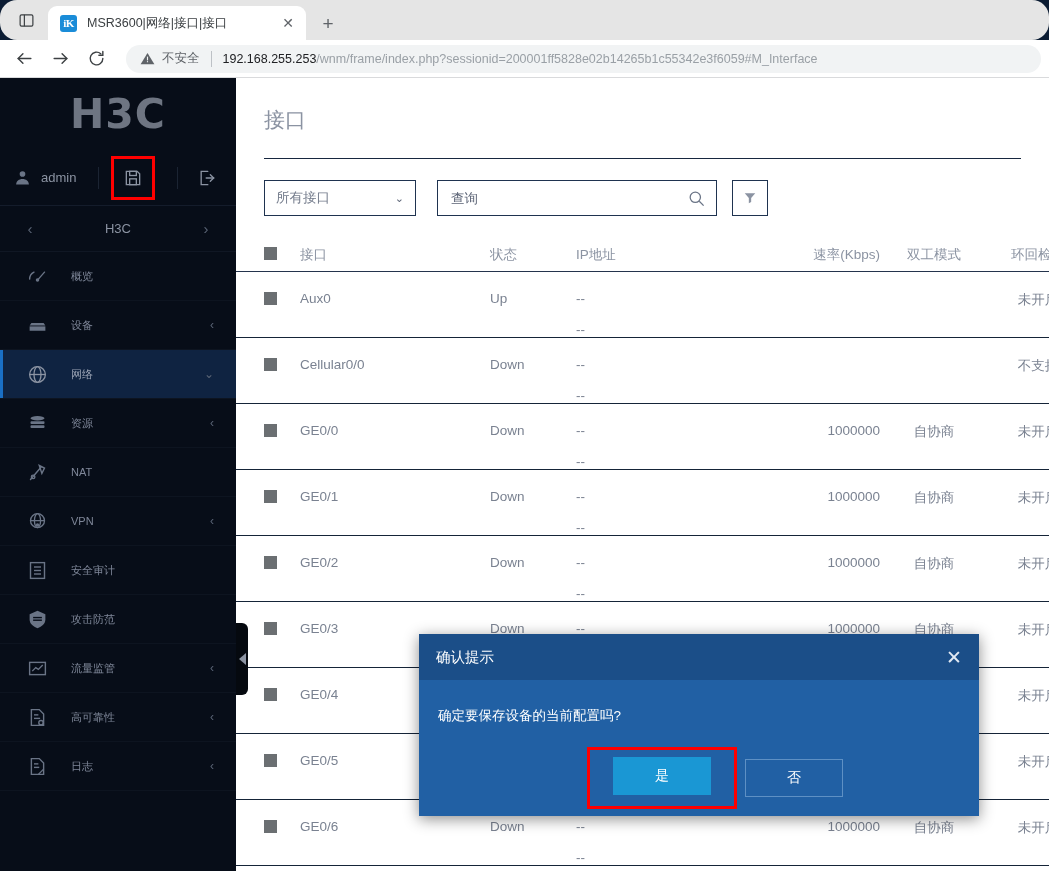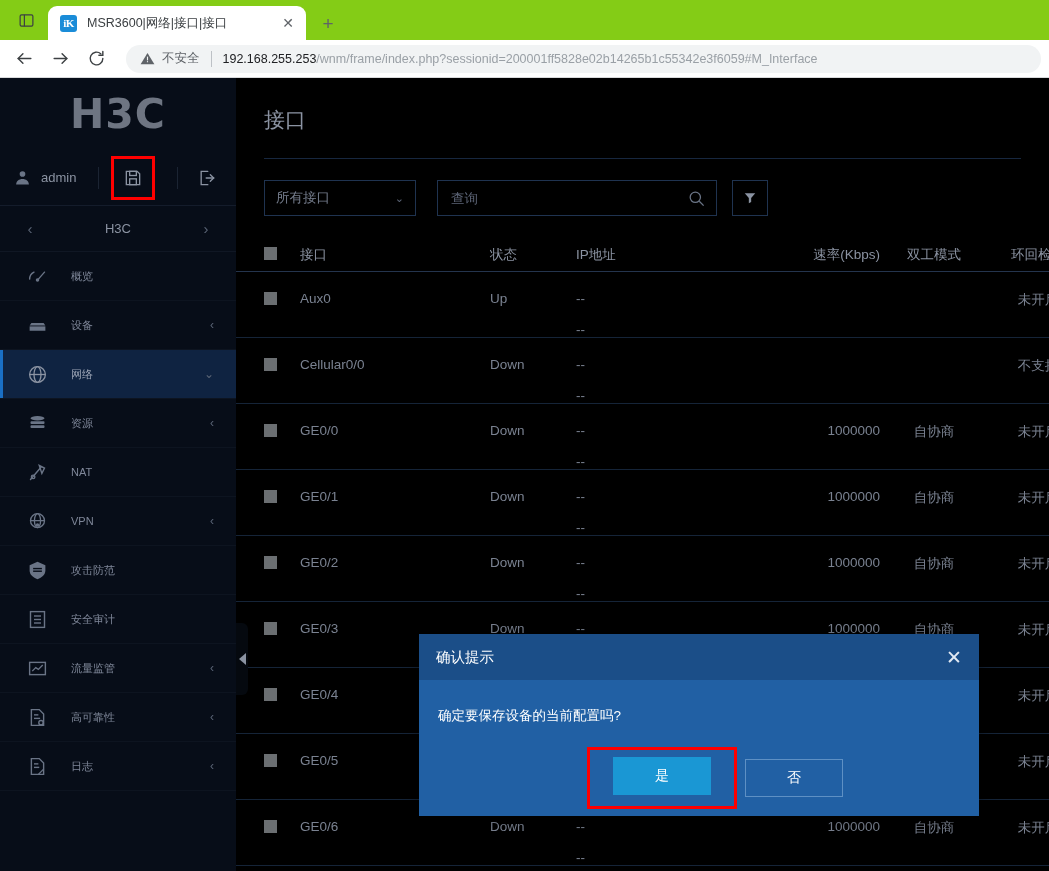--- a/index.html
+++ b/index.html
@@ -5,22 +5,22 @@
   * { box-sizing: border-box; margin: 0; padding: 0; }
   html, body {
     width: 1049px; height: 871px;
     font-family: "Liberation Sans", "DejaVu Sans", sans-serif;
     overflow: hidden;
     background: #0b1c33;
   }
 
   
   .browser-tabstrip {
-    height: 40px; background: #84cc16;
-    display: flex; align-items: flex-end; padding-left: 8px;
+    height: 40px; background: #e5e5e5;
+    display: flex; align-items: flex-end; padding-left: 8px; border-radius: 17px;
   }
   .tabs-btn {
     width: 36px; height: 40px;
     display: flex; align-items: center; justify-content: center;
     cursor: pointer;
   }
   .tabs-btn svg { width: 17px; height: 17px; }
   .browser-tab {
     height: 34px; min-width: 258px; max-width: 258px;
     background: #ffffff; border-radius: 9px 9px 0 0;
@@ -158,21 +158,21 @@
     cursor: pointer; z-index: 4;
   }
   .collapse-handle .tri {
     width: 0; height: 0;
     border-top: 6px solid transparent; border-bottom: 6px solid transparent;
     border-right: 7px solid #8b93a2;
   }
 
   
   .main {
-    flex: 1 1 auto; height: 100%; background: #000000;
+    flex: 1 1 auto; height: 100%; background: #ffffff;
     position: relative; overflow: hidden;
   }
   .page-title {
     font-size: 21px; color: #8b93a2; padding: 28px 0 0 28px;
   }
   .title-rule {
     height: 1px; background: #17273f; margin: 24px 28px 0 28px;
   }
   .toolbar {
     display: flex; align-items: center; padding: 21px 12px 0 28px;
@@ -419,40 +419,40 @@
               <line x1="4" y1="11" x2="20" y2="11"></line>
             <circle cx="12" cy="16" r="2" fill="#6a7486" stroke="none"></circle>
           </svg>
         </span>
         <span class="nav-label">VPN</span>
         <span class="nav-chev">‹</span>
       </div>
 
       <div class="nav-item">
         <span class="nav-ico">
-          <svg viewBox="0 0 24 24" fill="#6a7486">
-            <path d="M12 2 L21 6v6c0 5-4 8-9 10-5-2-9-5-9-10V6z"></path>
-            <rect x="7" y="9" width="10" height="1.6" fill="#070d18"></rect>
-              <rect x="7" y="12" width="10" height="1.6" fill="#070d18"></rect>
-          </svg>
-        </span>
-        <span class="nav-label">攻击防范</span>
-        <span class="nav-chev"></span>
-      </div>
-
-      <div class="nav-item">
-        <span class="nav-ico">
           <svg viewBox="0 0 24 24" fill="none" stroke="#6a7486" stroke-width="1.6">
             <rect x="4" y="3" width="16" height="18"></rect>
               <line x1="8" y1="8" x2="16" y2="8"></line>
               <line x1="8" y1="12" x2="16" y2="12"></line>
               <line x1="8" y1="16" x2="16" y2="16"></line>
           </svg>
         </span>
         <span class="nav-label">安全审计</span>
+        <span class="nav-chev"></span>
+      </div>
+
+      <div class="nav-item">
+        <span class="nav-ico">
+          <svg viewBox="0 0 24 24" fill="#6a7486">
+            <path d="M12 2 L21 6v6c0 5-4 8-9 10-5-2-9-5-9-10V6z"></path>
+            <rect x="7" y="9" width="10" height="1.6" fill="#070d18"></rect>
+              <rect x="7" y="12" width="10" height="1.6" fill="#070d18"></rect>
+          </svg>
+        </span>
+        <span class="nav-label">攻击防范</span>
         <span class="nav-chev"></span>
       </div>
 
       <div class="nav-item">
         <span class="nav-ico">
           <svg viewBox="0 0 24 24" fill="none" stroke="#6a7486" stroke-width="1.6">
             <rect x="3" y="5" width="18" height="14"></rect>
               <polyline points="6,15 10,11 13,13 18,8"></polyline>
           </svg>
         </span>

